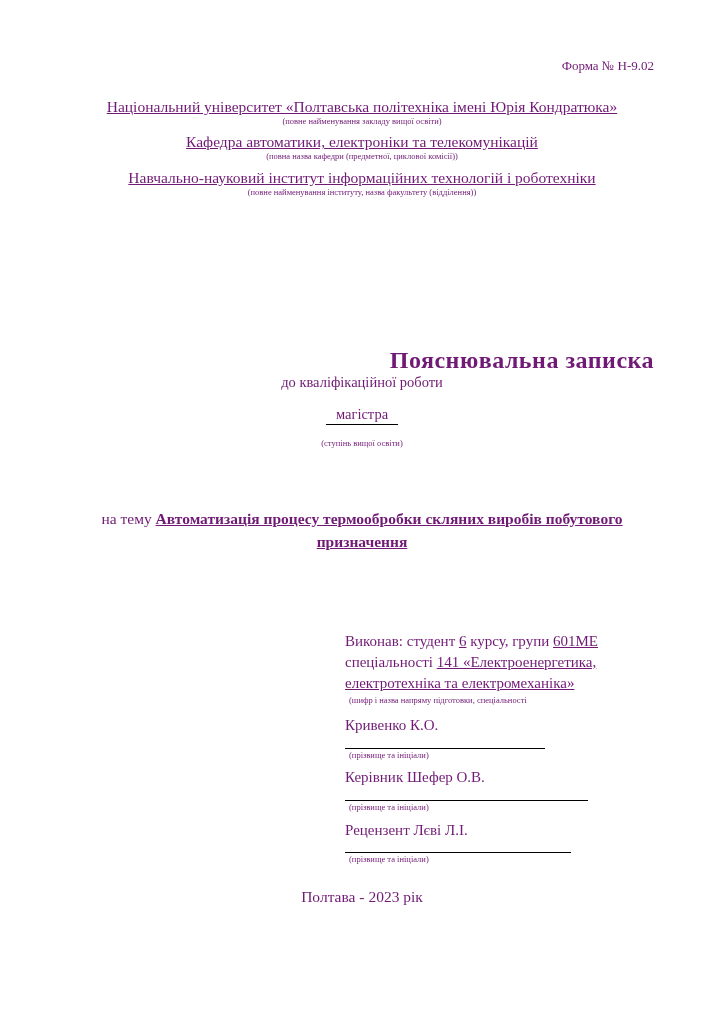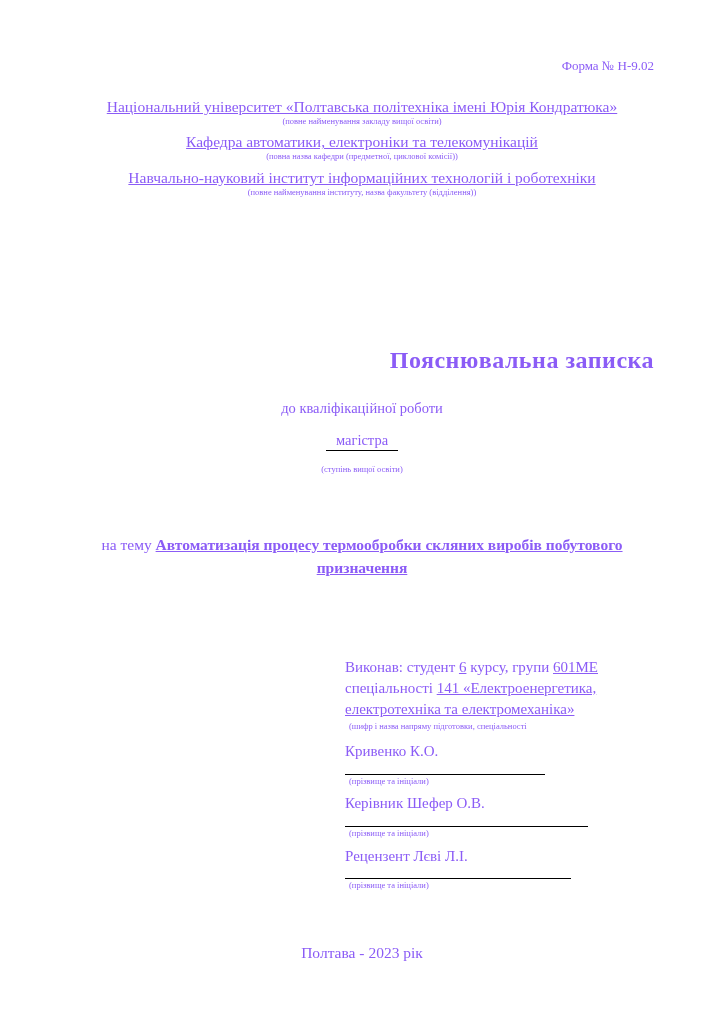--- a/index.html
+++ b/index.html
@@ -7,21 +7,21 @@
     padding: 0;
     background: #ffffff;
   }
   .page {
     position: relative;
     width: 724px;
     height: 1024px;
     box-sizing: border-box;
     padding: 58px 70px 0 70px;
     background: #ffffff;
-    color: #8b5cf6;
+    color: #701a75;
     font-family: "Liberation Serif", "DejaVu Serif", serif;
     overflow: hidden;
   }
   .form-number {
     text-align: right;
     font-size: 13px;
     margin-bottom: 24px;
   }
   .center { text-align: center; }
   .u { text-decoration: underline; }
@@ -35,21 +35,20 @@
   }
   .hdr-group { margin-bottom: 7px; }
   .doc-title {
     margin-top: 150px;
     font-size: 24px;
     font-weight: bold;
     text-align: right;
     letter-spacing: 0.5px;
   }
   .subtitle {
-    margin-top: 26px;
     font-size: 14.5px;
     text-align: center;
   }
   .degree-line {
     margin-top: 15px;
     font-size: 14.5px;
     text-align: center;
   }
   .degree-line .deg {
     display: inline-block;
@@ -87,21 +86,21 @@
     white-space: nowrap;
   }
   .sig-student   { min-width: 200px; }
   .sig-supervisor{ min-width: 243px; }
   .sig-reviewer  { min-width: 226px; }
   .sig-caption {
     margin: 1px 0 7px 4px;
   }
   .footer {
     position: absolute;
-    top: 944px;
+    top: 888px;
     left: 0;
     right: 0;
     text-align: center;
     font-size: 15.5px;
   }
 </style>
 </head>
 <body>
 
 <div class="page">

